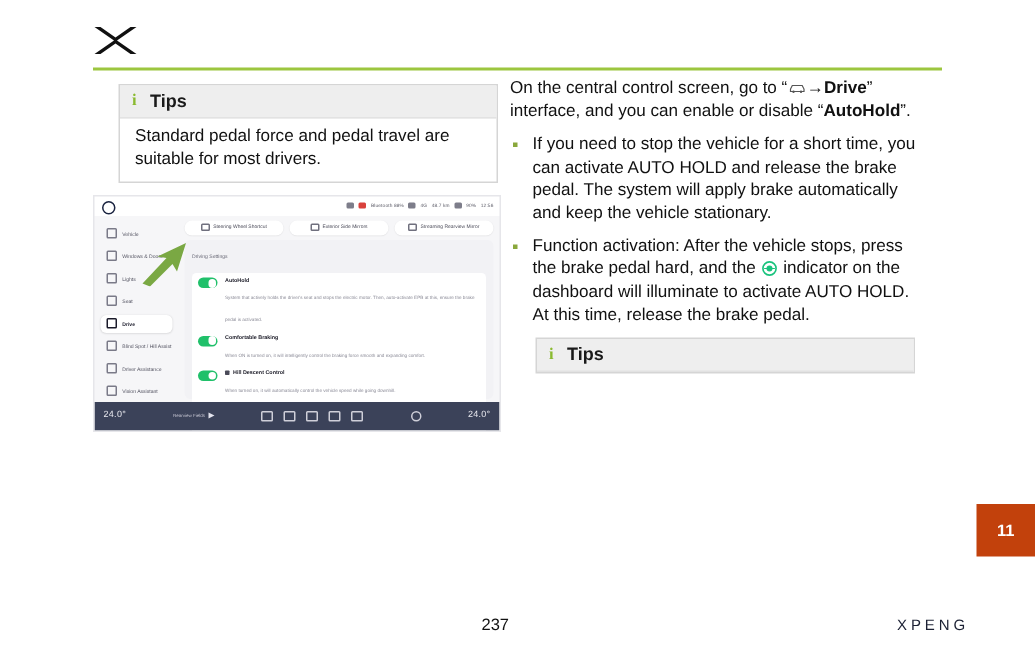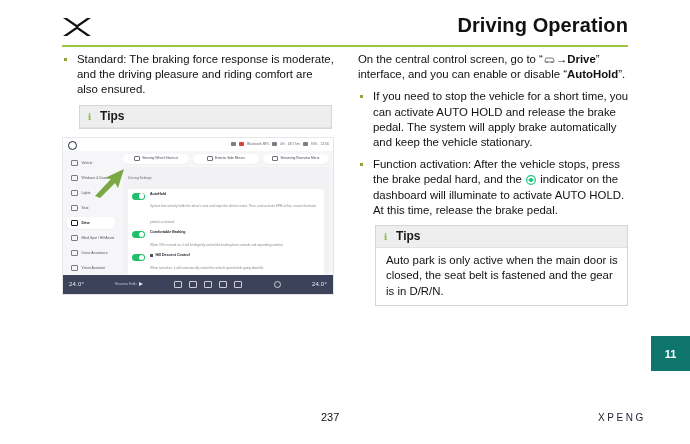--- a/index.html
+++ b/index.html
@@ -52,21 +52,21 @@
 
   
   .col {
     position: absolute;
     top: 52px;
     width: 272px;
     font-size: 11.4px;
     line-height: 15.2px;
   }
   .col-left  { left: 62px; }
-  .col-right { left: 358px; }
+  .col-right { left: 340px; }
 
   
   .bullet-item {
     position: relative;
     padding-left: 15px;
     margin-bottom: 7px;
   }
   .bullet-dot {
     position: absolute;
     left: 2px;
@@ -363,21 +363,21 @@
     margin: 0 1px;
   }
 
   
   .chapter-tab {
     position: absolute;
     left: 651px;
     top: 336px;
     width: 39px;
     height: 35px;
-    background: #0f766e;
+    background: #c2410c;
     color: #ffffff;
     font-size: 11px;
     font-weight: bold;
     display: flex;
     align-items: center;
     justify-content: center;
   }
 
   
   .page-number {
@@ -399,36 +399,32 @@
 </style>
 </head>
 <body>
 
 <div class="page-header">
   <span class="brand-logo">
     <svg viewBox="0 0 30 22" width="30" height="22" aria-hidden="true">
       <path d="M1 2 L14 11 L1 20 L5 20 L15 13 L25 20 L29 20 L16 11 L29 2 L25 2 L15 9 L5 2 Z" fill="#111111"></path>
     </svg>
   </span>
-  <div class="chapter-title">Driving Operation</div>
 </div>
 <div class="header-rule"></div>
 
 <div class="col col-left">
 
-  <div class="bullet-item">
-    <span class="bullet-dot"></span>
-    <span class="bullet-text">Standard: The braking force response is moderate, and the driving pleasure and riding comfort are also ensured.</span>
-  </div>
 
   <div class="tips-box">
     <div class="tips-head">
       <span class="tips-icon">i</span>
       <span class="tips-label">Tips</span>
     </div>
+    <div class="tips-body">Standard pedal force and pedal travel are suitable for most drivers.</div>
   </div>
 
 
 
   <div class="figure">
 
     <div class="fig-statusbar">
       <span class="mini-ico"></span>
       <span class="mini-ico red"></span>
       <span class="mini-chip">Bluetooth 88%</span>
@@ -591,21 +587,20 @@
             <path d="M1.4 5 L8.6 5" stroke="#19c37d" stroke-width="0.7"></path>
           </svg></span><span> indicator on the dashboard will illuminate to activate AUTO HOLD. At this time, release the brake pedal.</span>
     </span>
   </div>
 
   <div class="tips-box">
     <div class="tips-head">
       <span class="tips-icon">i</span>
       <span class="tips-label">Tips</span>
     </div>
-    <div class="tips-body">Auto park is only active when the main door is closed, the seat belt is fastened and the gear is in D/R/N.</div>
   </div>
 
 </div>
 
 <div class="chapter-tab">
   <span>11</span>
 </div>
 
 <div class="page-number">237</div>
 <div class="footer-logo">XPENG</div>

